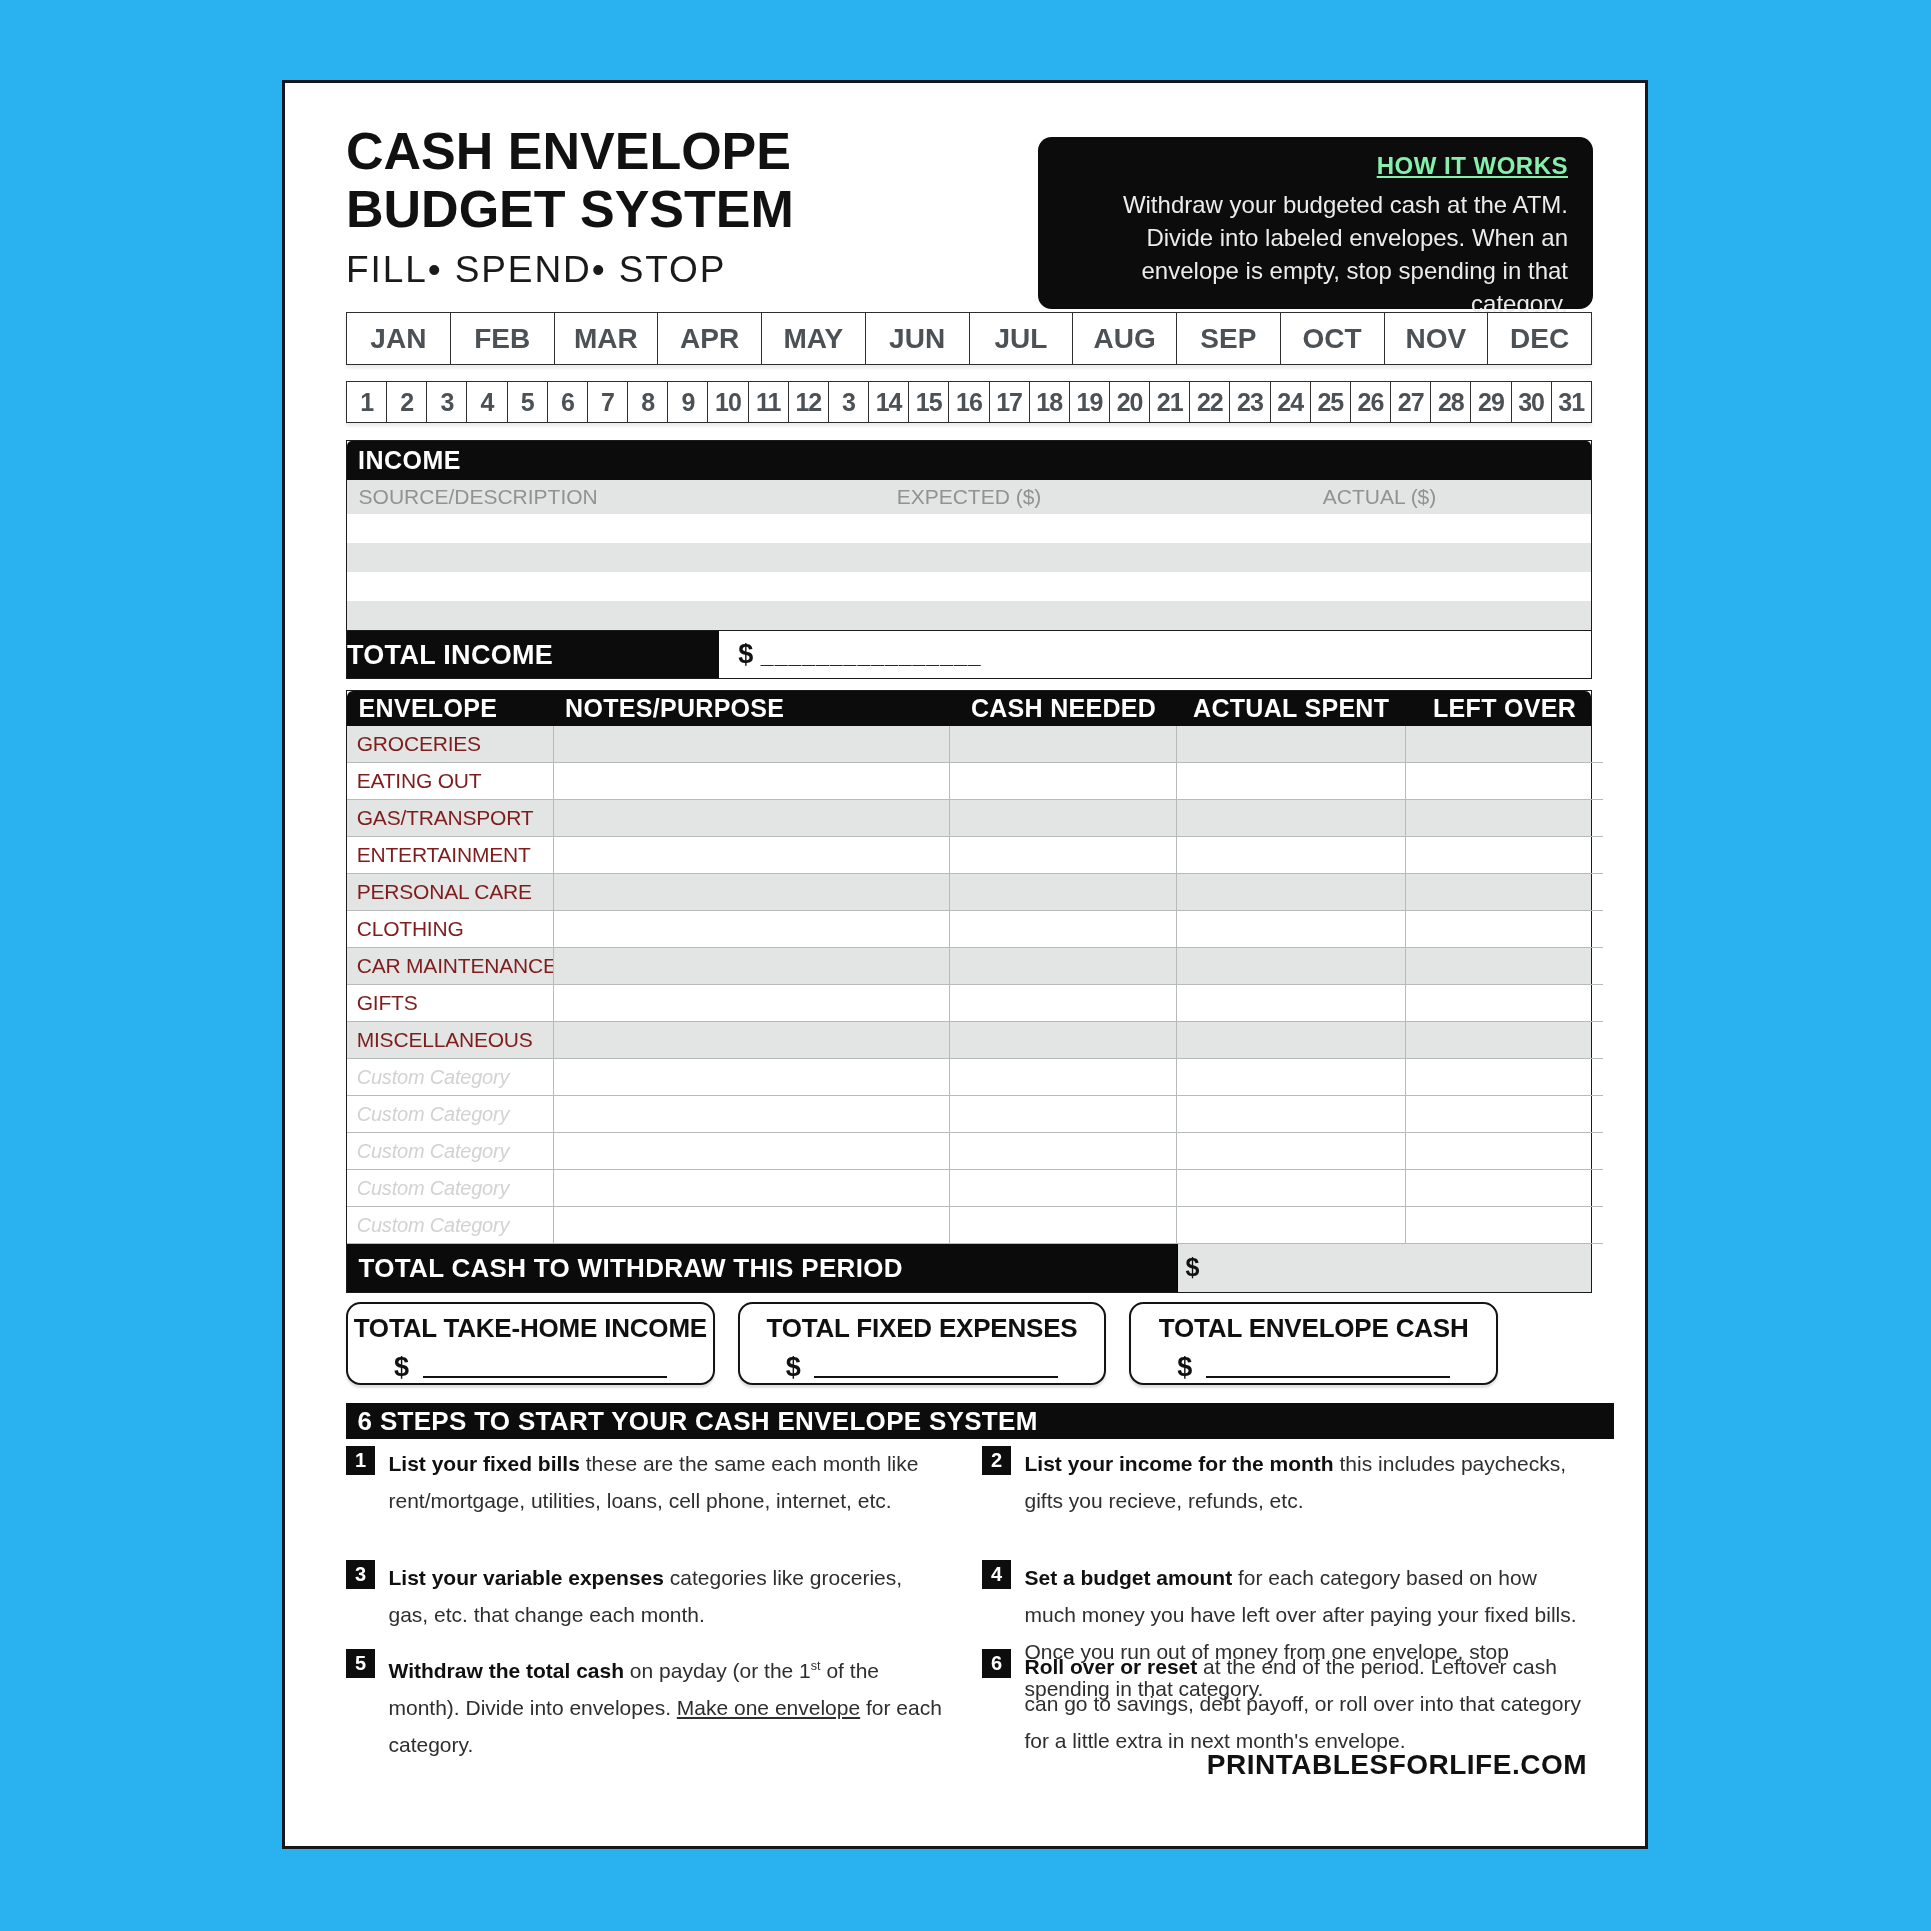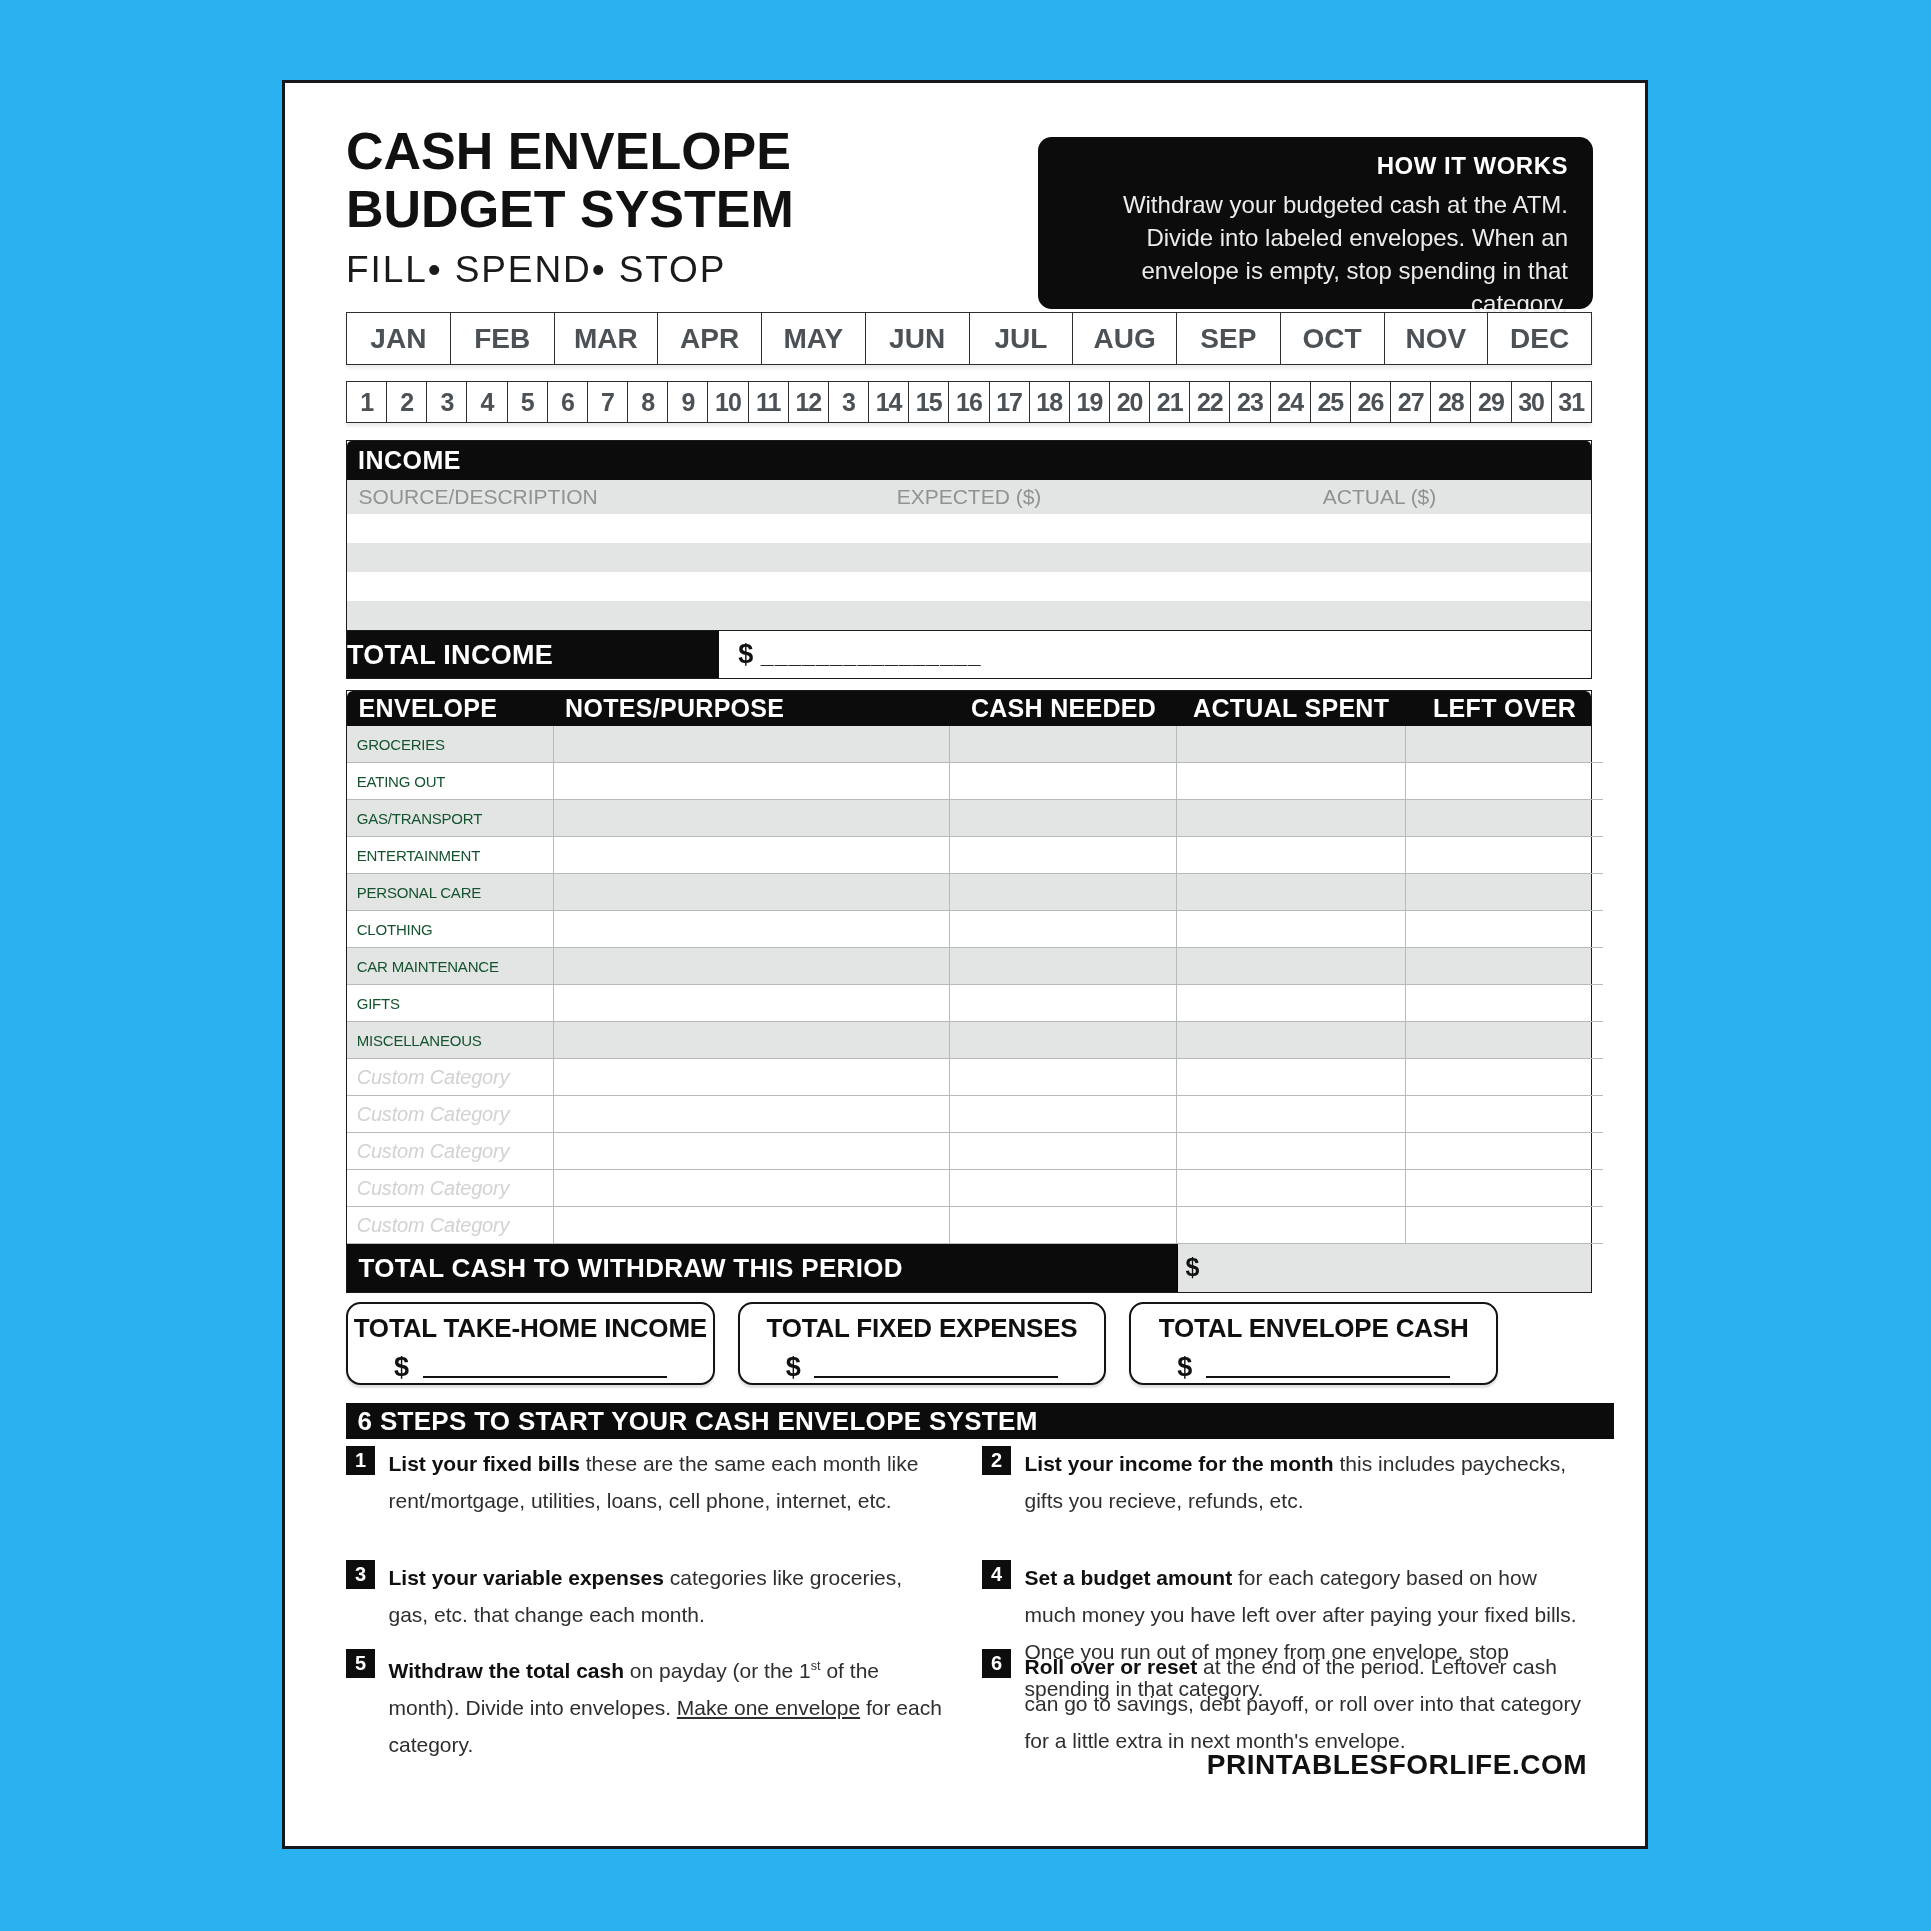--- a/index.html
+++ b/index.html
@@ -9,21 +9,21 @@
   .page { position:absolute; left:282px; top:80px; width:1366px; height:1769px;
           background:#ffffff; border:3.9px solid #16161d; }
 
   
   .title { position:absolute; left:61px; top:39px; font-size:52px; line-height:58px;
            font-weight:900; color:#111; letter-spacing:0; }
   .subtitle { position:absolute; left:61px; top:166px; font-size:37px; font-weight:300;
               color:#1a1a1a; letter-spacing:1.9px; }
   .howbox { position:absolute; left:753px; top:54px; width:555px; height:172px;
             background:#0c0c0c; border-radius:13.5px; padding:15.4px 25px; }
-  .how-title { text-align:right; color:#ffffff; font-size:24px; font-weight:800; letter-spacing:0.5px; }
+  .how-title { text-align:right; color:#86efac; font-size:24px; font-weight:800; letter-spacing:0.5px;text-decoration:underline; }
   .how-body { margin-top:7.7px; text-align:right; color:#ececec; font-size:24px; line-height:33px; font-weight:300; }
 
   
   .strip { position:absolute; left:61px; width:1246px; display:flex;
            border:1.9px solid #2e2e2e; background:#fff; box-shadow:0 3.9px 2.9px rgba(0,0,0,.08); }
   .strip .cell { flex:1; display:flex; align-items:center; justify-content:center;
                  border-right:1.9px solid #2e2e2e; color:#4c5156; font-weight:600; }
   .strip .cell:last-child { border-right:none; }
   .months { top:229px; height:53px; font-size:28px; }
   .days   { top:298px; height:42px; font-size:25px; letter-spacing:-1px; }
@@ -48,21 +48,21 @@
   
   .env-block { position:absolute; left:61px; top:607px; width:1246px; border:1.9px solid #1b1b1b; background:#fff; }
   .env-header { display:grid; grid-template-columns:16.6% 31.9% 18.2% 18.4% 15.9%; height:35px;
                 background:#0c0c0c; color:#fff; font-size:25px; font-weight:800; align-items:center;
                 border-radius:5.8px 5.8px 0 0; letter-spacing:0.3px; }
   .env-header .h { text-align:center; }
   .env-header .h:nth-child(1), .env-header .h:nth-child(2) { text-align:left; padding-left:11.6px; }
   .env-row { display:grid; grid-template-columns:16.6% 31.9% 18.2% 18.4% 15.9%; height:37px; }
   .env-row .cell { border-right:1px solid #b6bab8; border-bottom:1px solid #b6bab8; }
   .env-row .cell:last-child { border-right:none; }
-  .env-row .label { display:flex; align-items:center; padding-left:9.7px; font-size:15px; color:#14532d;
+  .env-row .label { display:flex; align-items:center; padding-left:9.7px; font-size:21px; color:#7f1d1d;
                     letter-spacing:-0.2px; white-space:nowrap; overflow:hidden; }
   .env-row.alt { background:#e3e5e4; }
   .env-row.custom .label { color:#d2d2d2; font-style:italic; font-size:20px; }
   .env-total { display:flex; height:48px; }
   .env-total-label { width:66.7%; background:#0b0b0b; color:#fff; font-size:26px; font-weight:800;
                      line-height:48px; padding-left:11.6px; letter-spacing:0.3px; }
   .env-total-cell { flex:1; background:#e3e5e4; border-left:1.9px solid #000; font-size:25px; font-weight:700;
                     color:#111; line-height:46px; padding-left:7.7px; }
 
   

